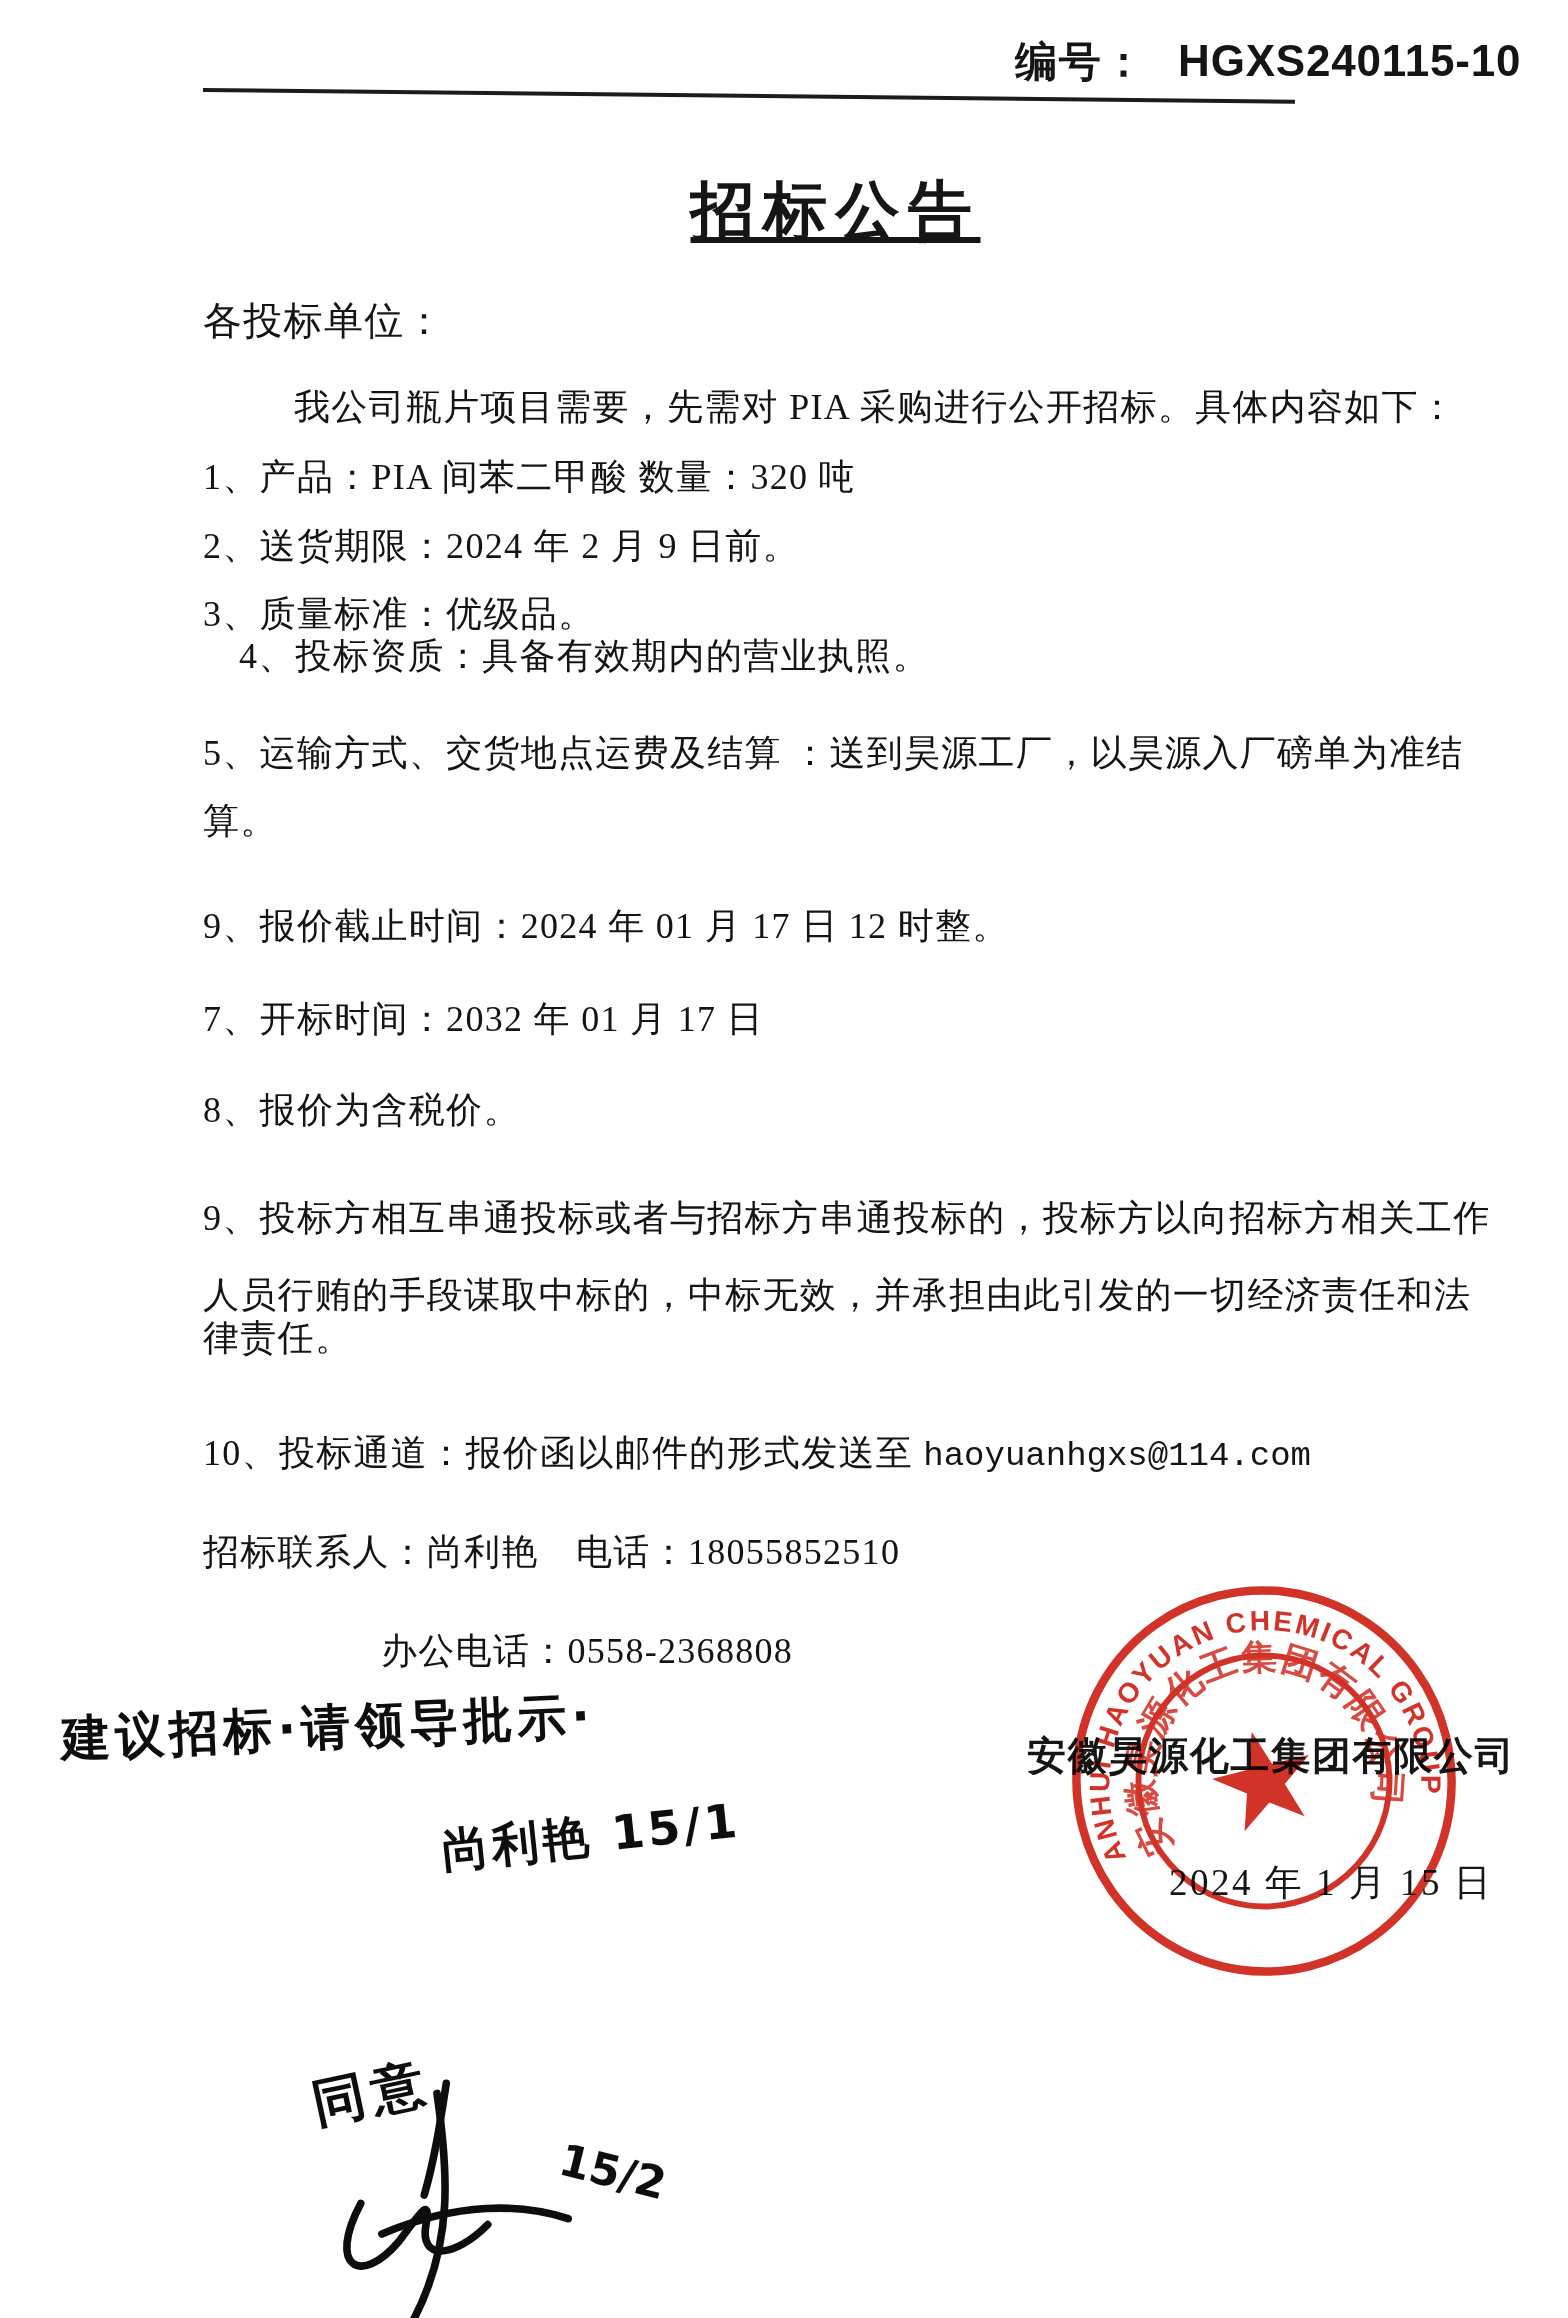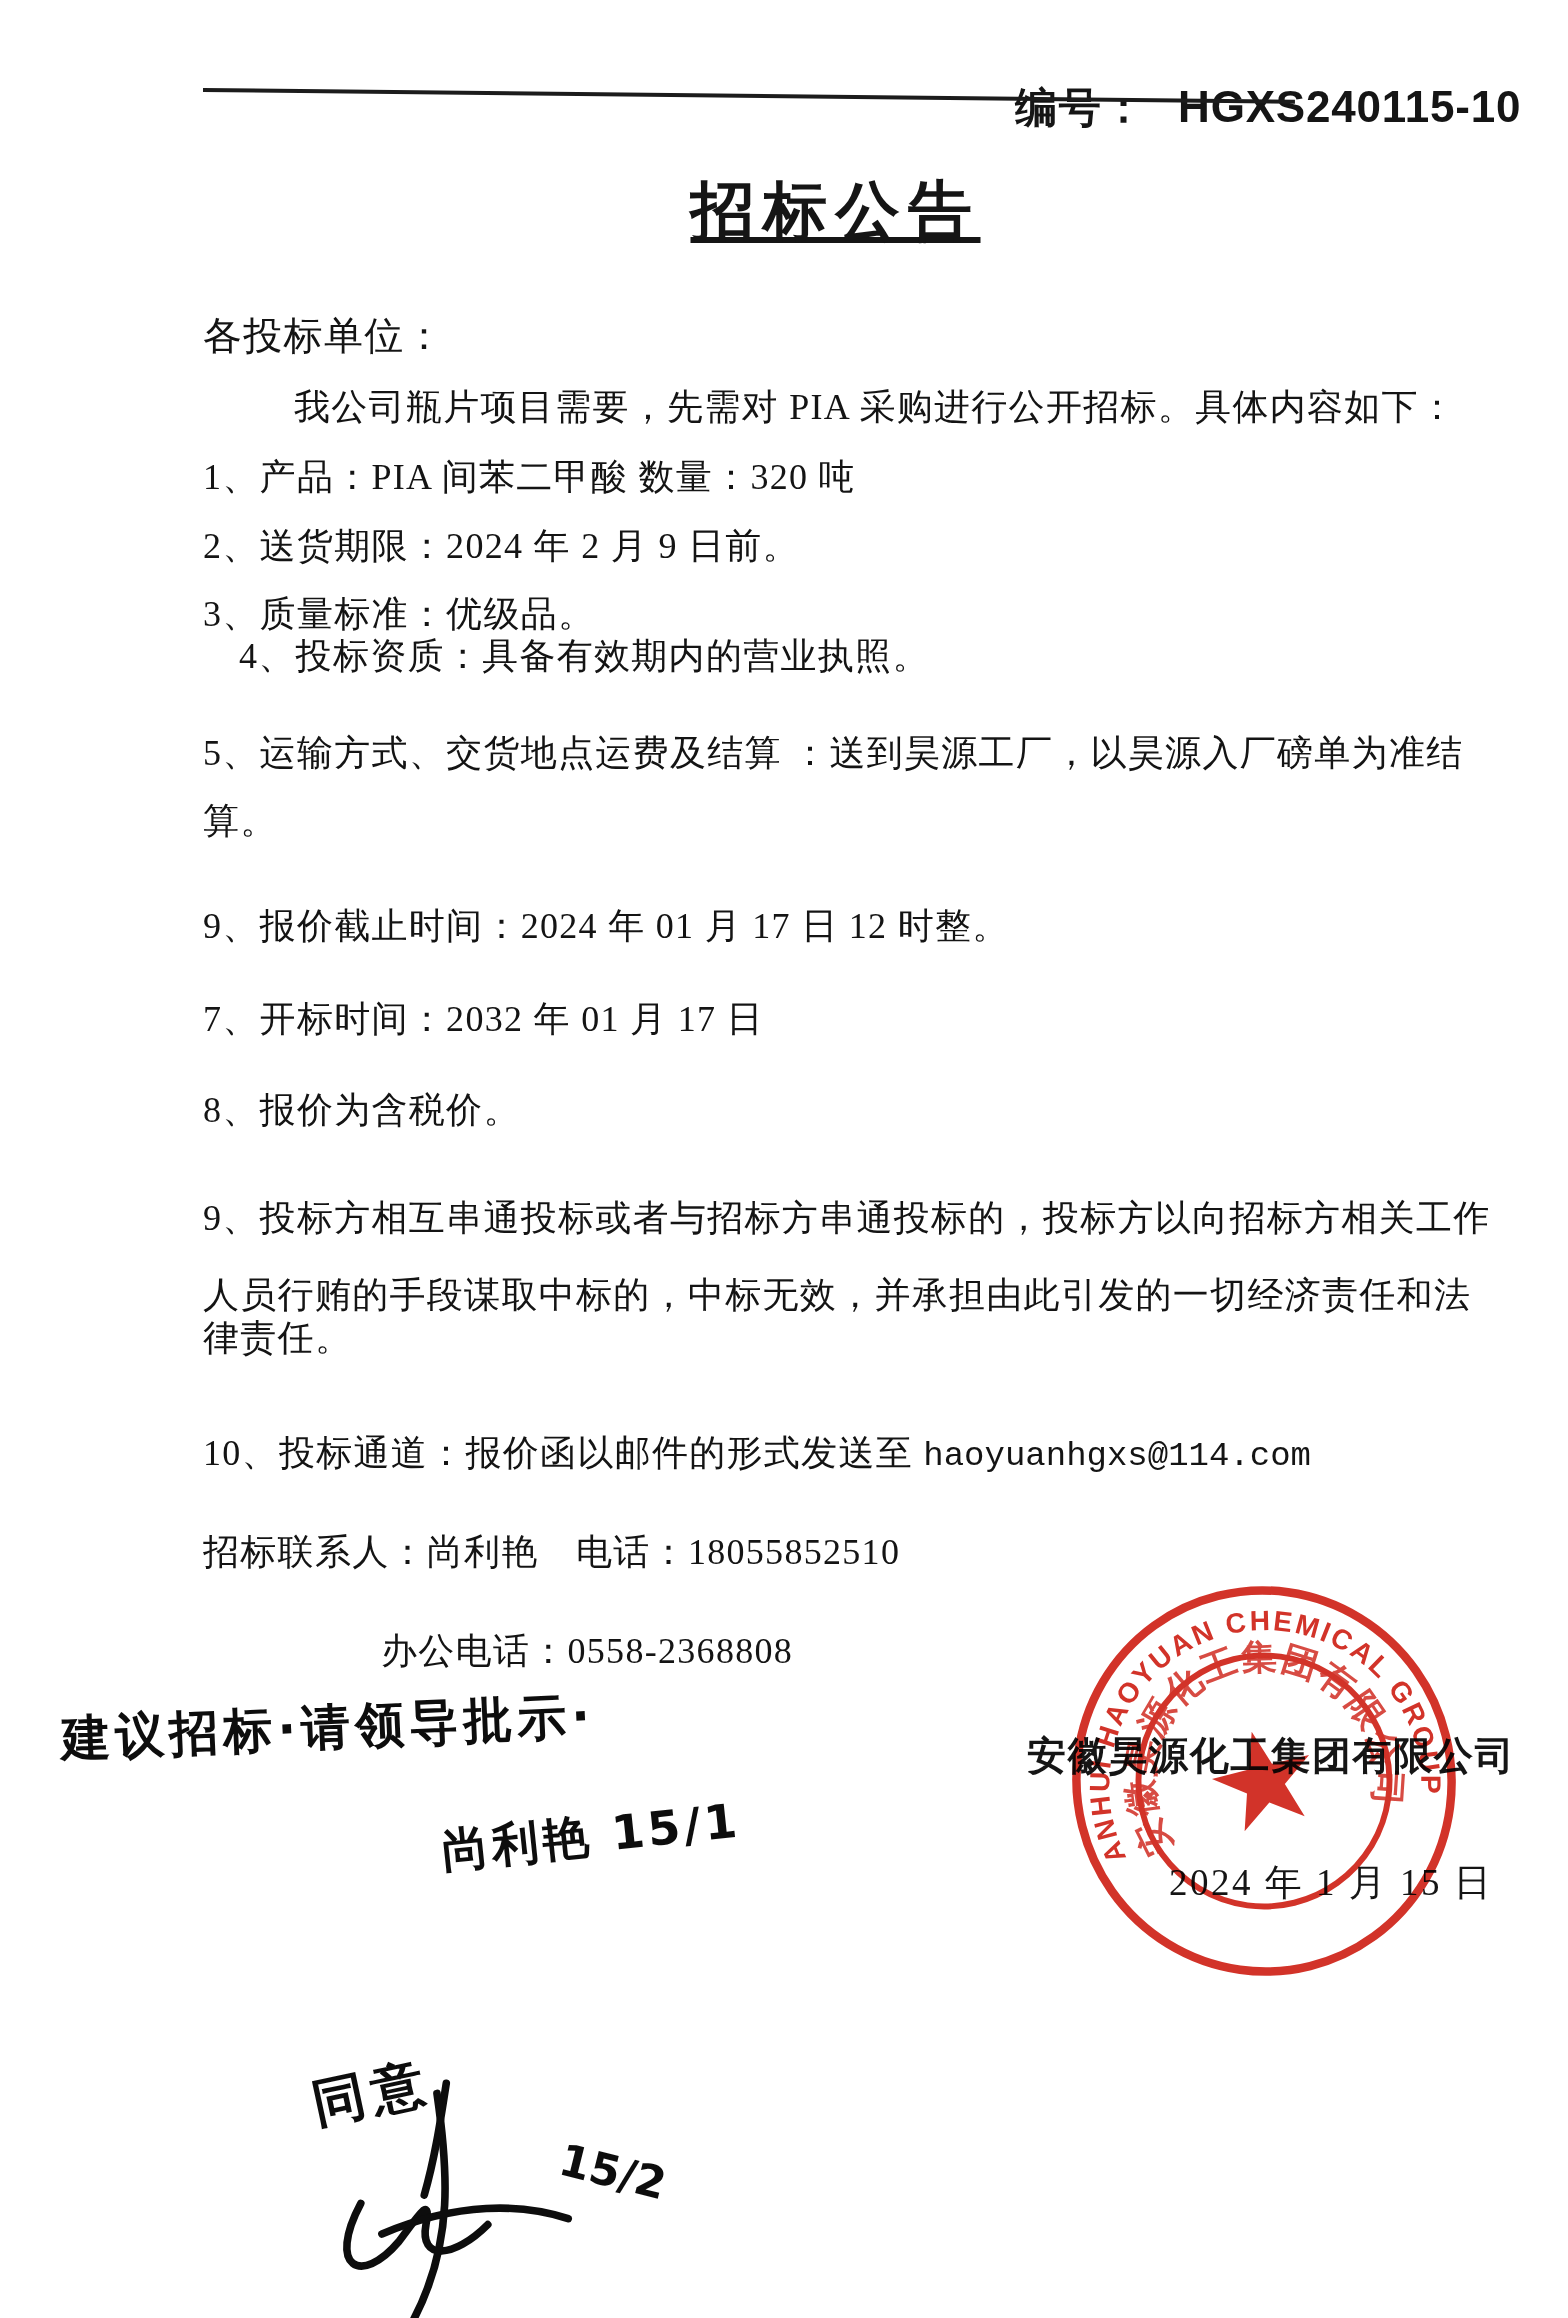--- a/index.html
+++ b/index.html
@@ -4,21 +4,21 @@
 <style>
   html,body{margin:0;padding:0;}
   body{
     width:1569px;height:2319px;position:relative;overflow:hidden;
     background:#ffffff;
     font-family:"Liberation Serif", serif;
     color:#151515;
   }
   .abs{position:absolute;white-space:nowrap;}
   
-  .doc-no{top:34px;left:1015px;font-size:42px;font-weight:bold;letter-spacing:1.7px;margin-top:46px;}
+  .doc-no{top:34px;left:1015px;font-size:42px;font-weight:bold;letter-spacing:1.7px;}
   .doc-no .label{font-family:"Liberation Serif",serif;}
   .doc-no .num{font-family:"Liberation Sans",sans-serif;font-size:44px;letter-spacing:0.8px;margin-left:32px;}
   .head-rule{top:88px;left:203px;width:1092px;height:4.2px;background:#1c1c1c;
     transform:rotate(0.62deg);transform-origin:left center;}
   
   .title{top:168px;left:102px;right:0;text-align:center;
     font-family:"Liberation Sans",sans-serif;font-weight:bold;
     font-size:64px;letter-spacing:8.5px;text-decoration:underline;}
   
   .ln{position:absolute;left:203px;font-size:36px;letter-spacing:1.3px;white-space:nowrap;color:#141414;}
@@ -38,21 +38,21 @@
 </head>
 <body>
 
 <div class="abs doc-no">
   <span class="label">编号：</span><span class="num">HGXS240115-10</span>
 </div>
 <div class="abs head-rule"></div>
 
 <div class="abs title">招标公告</div>
 
-<div class="ln" style="top:294px;font-size:39px;margin-top:15px;">各投标单位：</div>
+<div class="ln" style="top:294px;font-size:39px;">各投标单位：</div>
 <div class="ln" style="top:383px;left:294px;text-align:right;">我公司瓶片项目需要，先需对 PIA 采购进行公开招标。具体内容如下：</div>
 <div class="ln" style="top:453px;">1、产品：PIA 间苯二甲酸 数量：320 吨</div>
 <div class="ln" style="top:522px;">2、送货期限：2024 年 2 月 9 日前。</div>
 <div class="ln" style="top:590px;">3、质量标准：优级品。</div>
 <div class="ln" style="top:632px;margin-left:36px;">4、投标资质：具备有效期内的营业执照。</div>
 <div class="ln" style="top:729px;">5、运输方式、交货地点运费及结算 ：送到昊源工厂，以昊源入厂磅单为准结</div>
 <div class="ln" style="top:797px;">算。</div>
 <div class="ln" style="top:902px;">9、报价截止时间：2024 年 01 月 17 日 12 时整。</div>
 <div class="ln" style="top:995px;">7、开标时间：2032 年 01 月 17 日</div>
 <div class="ln" style="top:1086px;">8、报价为含税价。</div>

